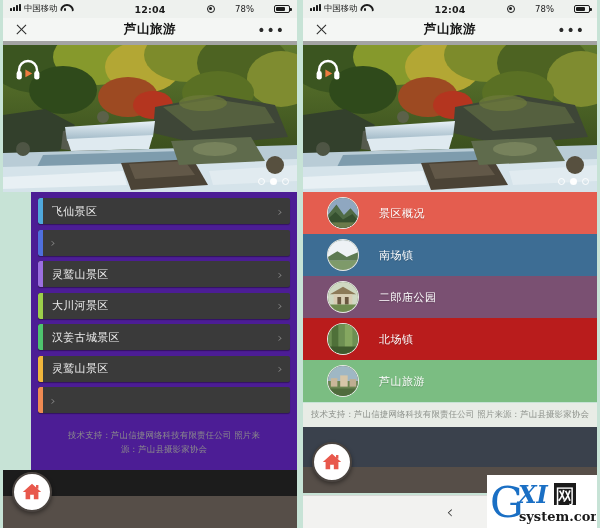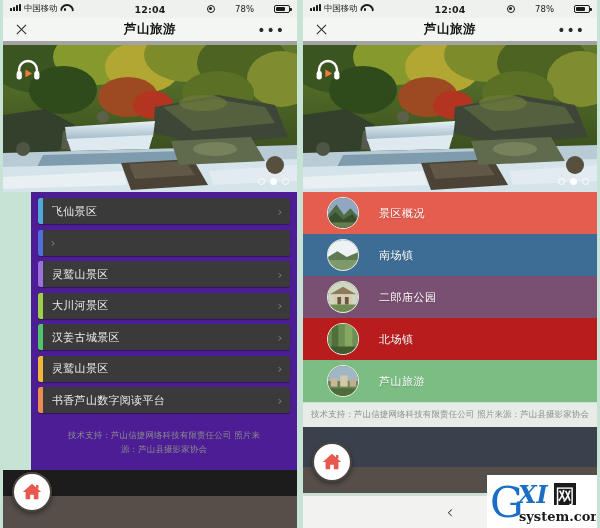--- a/index.html
+++ b/index.html
@@ -260,21 +260,20 @@
       <span class="l-label">汉姜古城景区</span>
       <span class="l-chev">›</span>
     </div>
     <div class="l-item">
       <span class="l-bar" style="background:#f0b63c"></span>
       <span class="l-label">灵鹫山景区</span>
       <span class="l-chev">›</span>
     </div>
     <div class="l-item">
       <span class="l-bar" style="background:#ef8a52"></span>
-      <span class="l-label">书香芦山数字阅读平台</span>
       <span class="l-chev">›</span>
     </div>
 
     <div class="l-footer">技术支持：芦山信捷网络科技有限责任公司 照片来源：芦山县摄影家协会</div>
   </div>
 
   <div class="l-lower-dark"></div>
   <div class="l-lower-brown"></div>
 
   <div class="home-btn" style="bottom:16px">

